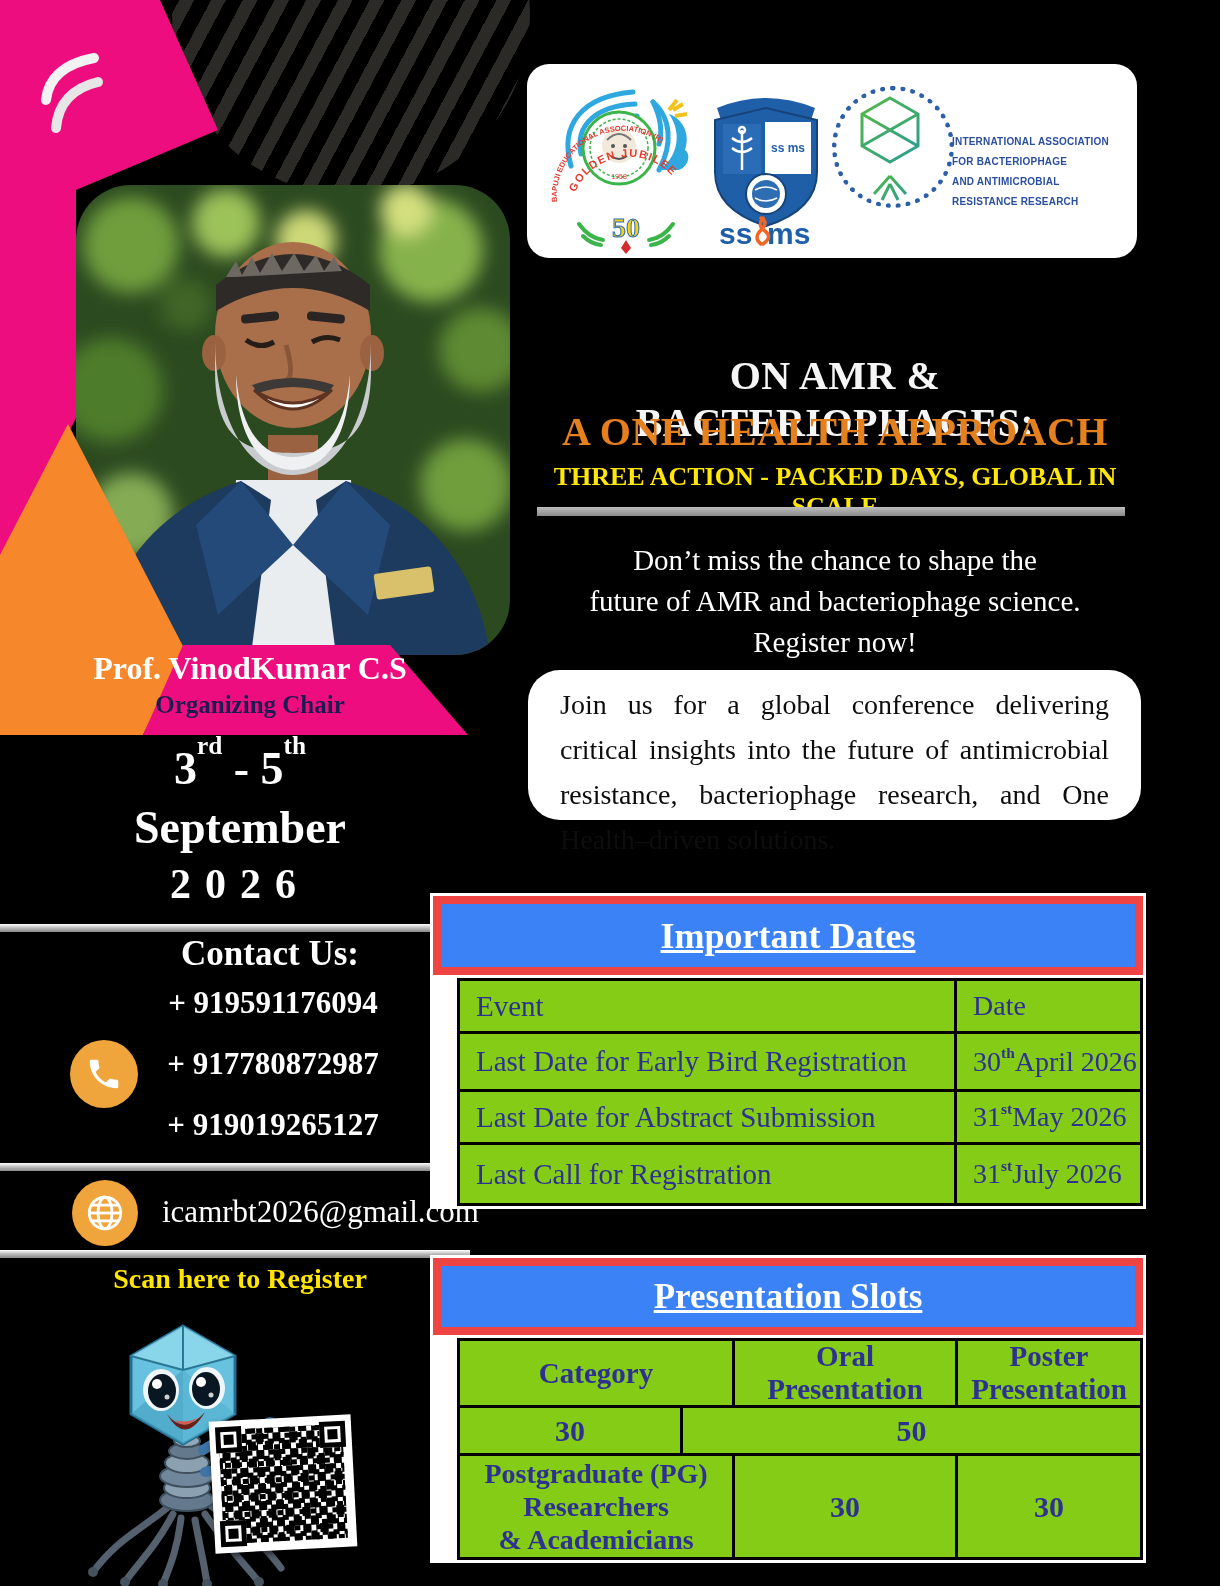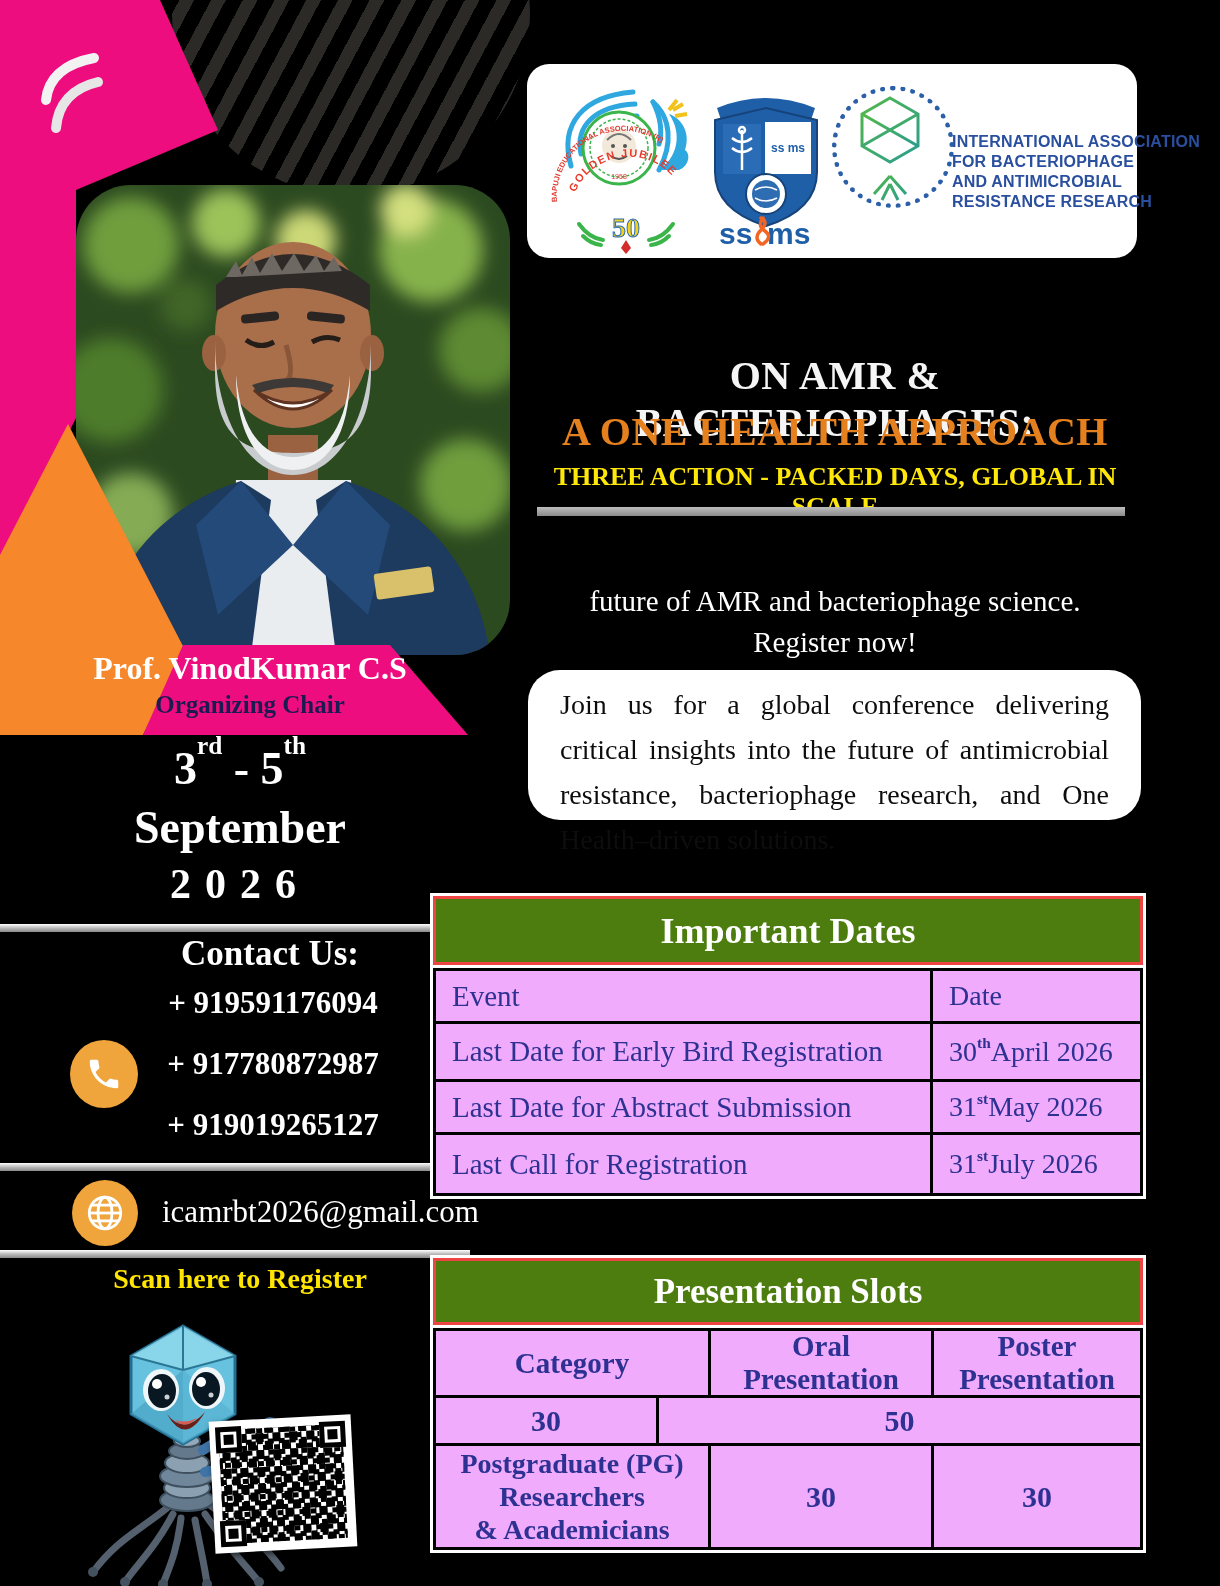--- a/index.html
+++ b/index.html
@@ -30,40 +30,40 @@
   .phone{left:118px;width:310px;text-align:center;color:#fff;font-size:31px;font-weight:bold;}
   .icon-circle{width:68px;height:68px;border-radius:50%;background:#F0A43C;
     display:flex;align-items:center;justify-content:center;}
   #email-text{left:162px;top:1194px;color:#fff;font-size:31px;}
   #scan-text{left:60px;top:1263px;width:360px;text-align:center;color:#FFE500;
     font-size:28px;font-weight:bold;}
 
   
   #logo-box{left:527px;top:64px;width:610px;height:194px;background:#fff;border-radius:22px;z-index:2;}
   .iabrr-line{font-family:"Liberation Sans",sans-serif;font-weight:bold;color:#2B4F9F;
-    font-size:16px;line-height:20px;letter-spacing:.2px;}
+    font-size:10px;line-height:20px;letter-spacing:.2px;}
   #iabrr-text{left:952px;top:132px;z-index:3;}
   #phage-dots{left:832px;top:86px;width:112px;height:112px;border:5px dotted #2b5fa8;border-radius:50%;z-index:3;}
 
   
   .ctr{left:528px;width:614px;text-align:center;}
   #title1,#title2{font-size:40px;font-weight:bold;color:#f5f5f5;letter-spacing:.5px;}
   #title3{font-size:40px;font-weight:bold;color:#E5801F;letter-spacing:.5px;}
   #title4{font-size:26px;font-weight:bold;color:#FFE70A;}
   #title-rule{left:537px;top:507px;width:588px;height:9px;background:linear-gradient(#bdbdbd,#8a8a8a);}
   .intro-line{font-size:29px;color:#fff;}
   #join-box{left:528px;top:670px;width:613px;height:150px;background:#fff;border-radius:32px;
     box-sizing:border-box;padding:12px 32px;}
   #join-box p{margin:0;font-size:28px;line-height:45px;color:#0d0d0d;text-align:justify;}
 
   
   .ptable{background:#fff;padding:3px;z-index:2;}
-  .t-head{background:#4d7c0f;border:3px solid #ef4444;color:#fff;font-weight:bold;
-    display:flex;align-items:center;justify-content:center;}
-  .t-row{display:flex;border:3px solid #000;border-top:none;background:#f0abfc;color:#2D3192;}
+  .t-head{background:#3b82f6;border:8px solid #ef4444;color:#fff;font-weight:bold;
+    display:flex;align-items:center;justify-content:center;text-decoration:underline;}
+  .t-row{display:flex;border:3px solid #000;border-top:none;background:#84cc16;color:#2D3192;margin-left:24px;}
   .t-row.first{border-top:3px solid #000;margin-top:3px;}
   .cell{display:flex;align-items:center;box-sizing:border-box;}
   .cell.rb{border-right:3px solid #000;}
   #idates{left:430px;top:893px;width:710px;}
   #idates .t-head{height:63px;font-size:36px;}
   #idates .c1{width:497px;padding-left:16px;font-size:29px;}
   #idates .c2{flex:1;padding-left:16px;font-size:28px;}
   #pslots{left:430px;top:1255px;width:710px;}
   #pslots .t-head{height:61px;font-size:35px;}
   #pslots .cell{justify-content:center;text-align:center;font-weight:bold;}
@@ -325,20 +325,21 @@
     <div class="iabrr-line">FOR BACTERIOPHAGE</div>
     <div class="iabrr-line">AND ANTIMICROBIAL</div>
     <div class="iabrr-line">RESISTANCE RESEARCH</div>
   </div>
 
   <div class="abs ctr" id="title2" style="top:352px;">ON AMR &amp;  BACTERIOPHAGES:</div>
   <div class="abs ctr" id="title3" style="top:408px;">A ONE HEALTH APPROACH</div>
   <div class="abs ctr" id="title4" style="top:462px;">THREE ACTION - PACKED DAYS, GLOBAL IN SCALE</div>
   <div class="abs" id="title-rule"></div>
 
+  <div class="abs ctr intro-line" style="top:544px;">Don’t miss the chance to shape the</div>
   <div class="abs ctr intro-line" style="top:626px;">Register now!</div>
   <div class="abs ctr intro-line" style="top:585px;">future of AMR  and  bacteriophage science.</div>
 
   <div class="abs" id="join-box">
     <p>Join us for a global conference delivering critical  insights into the future of antimicrobial  resistance, bacteriophage research, and One Health–driven solutions.</p>
   </div>
 
   <div class="abs ptable" id="idates">
     <div class="t-head">Important Dates</div>
     <div class="t-row first" style="height:50px">

